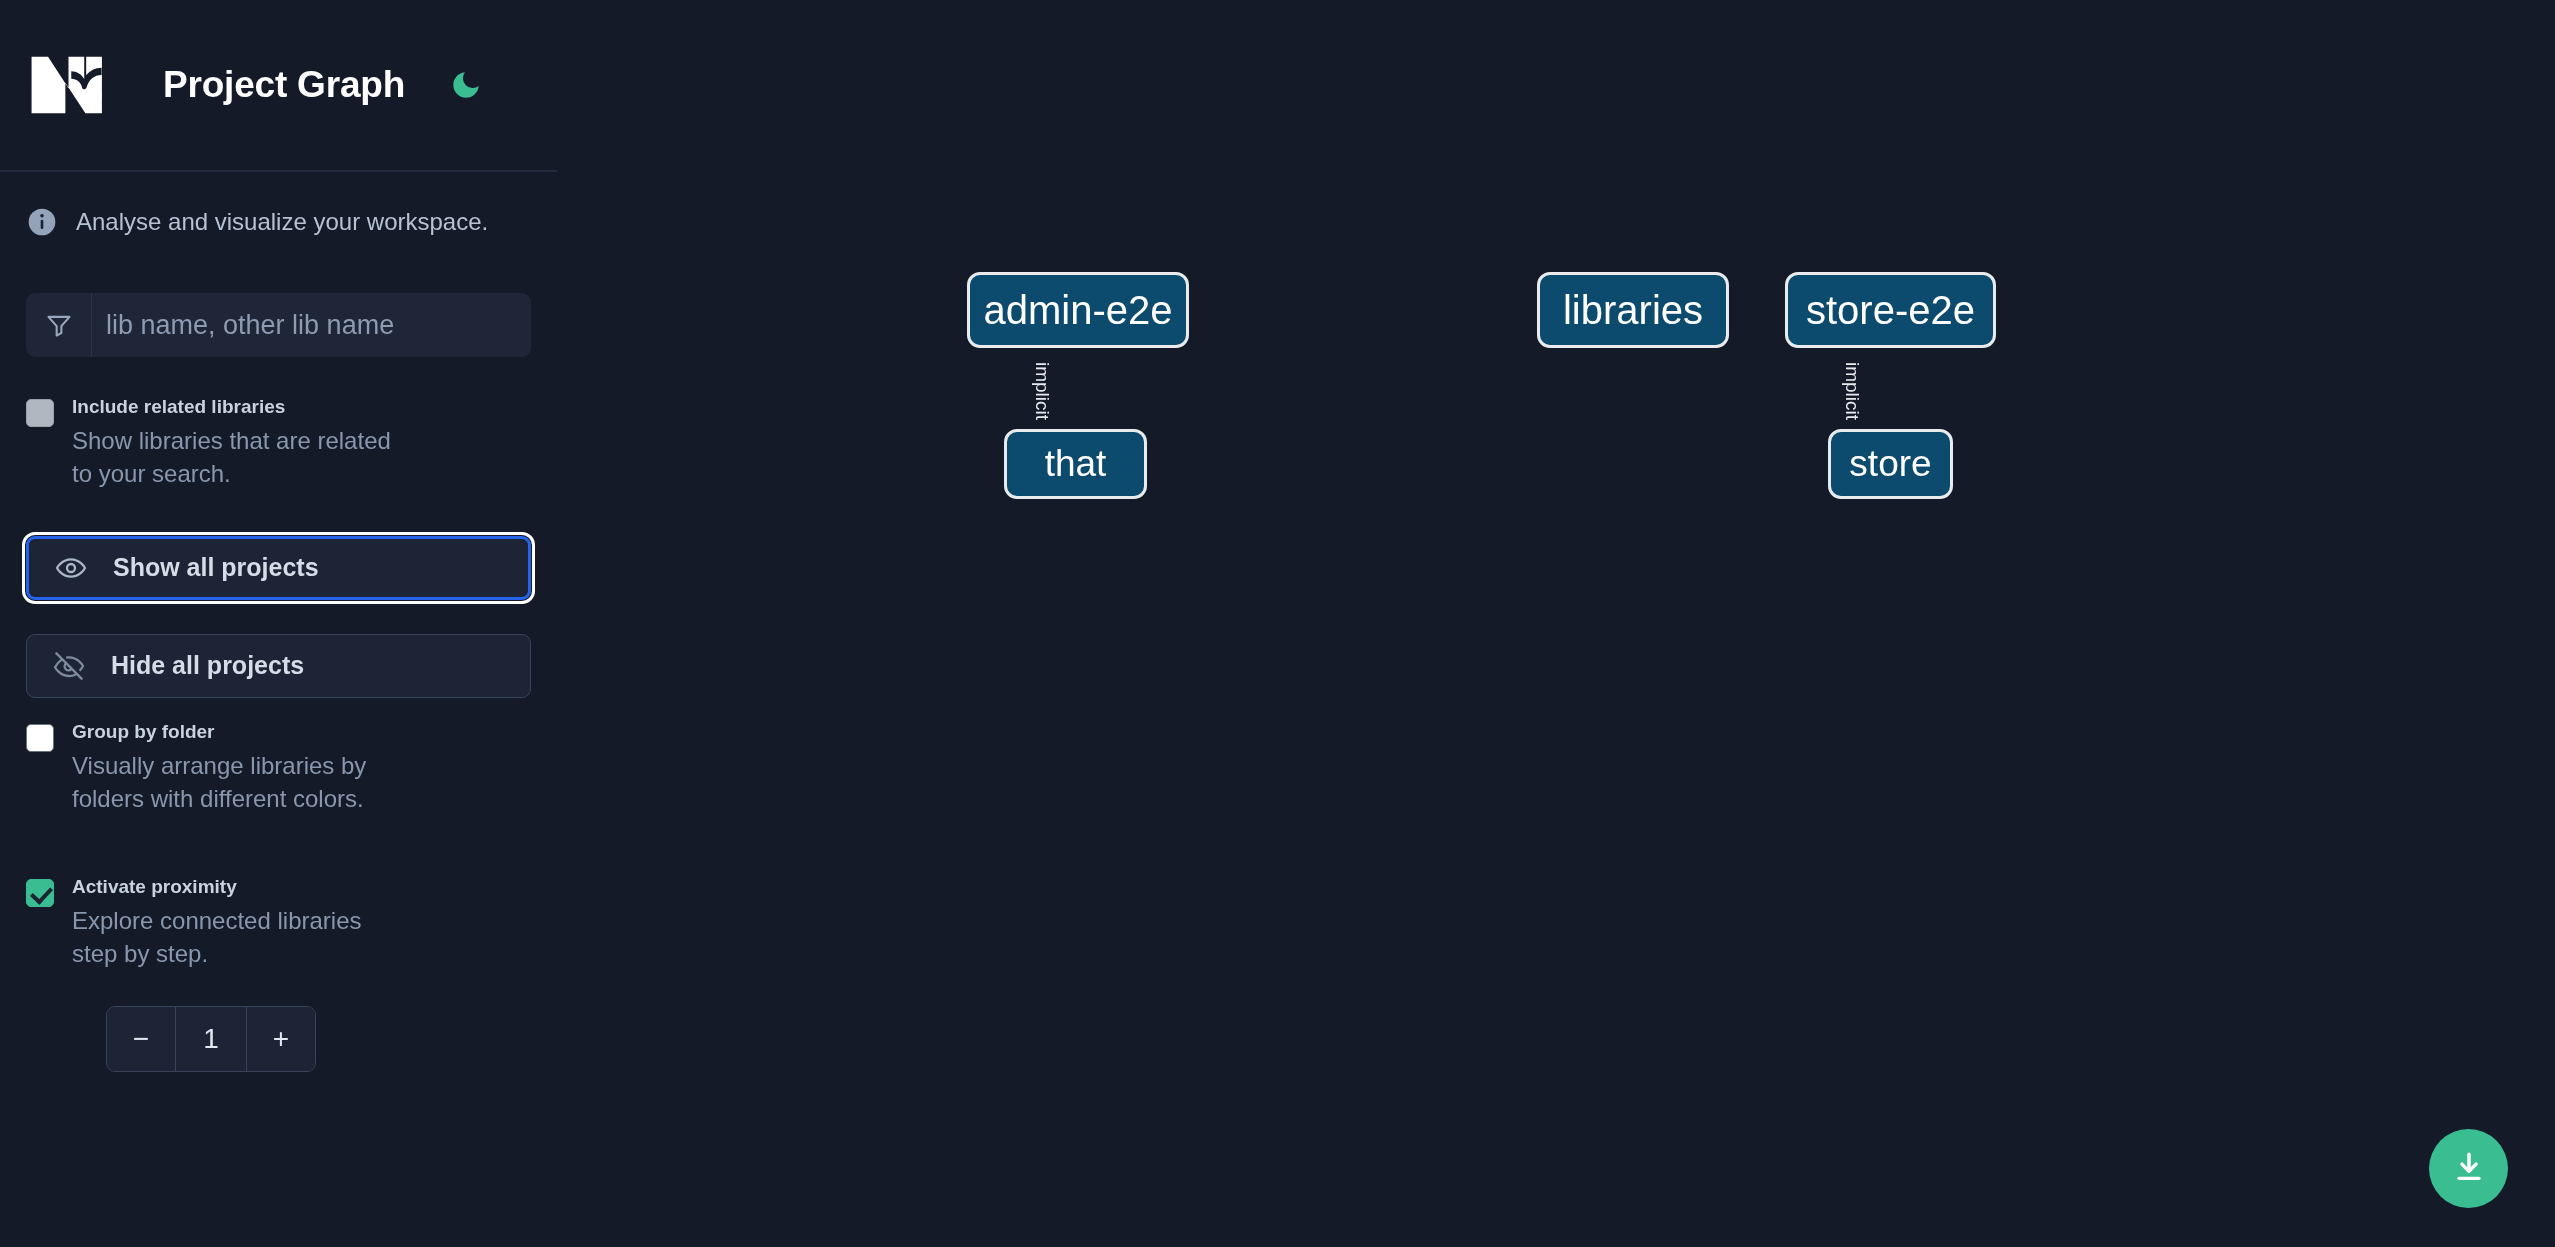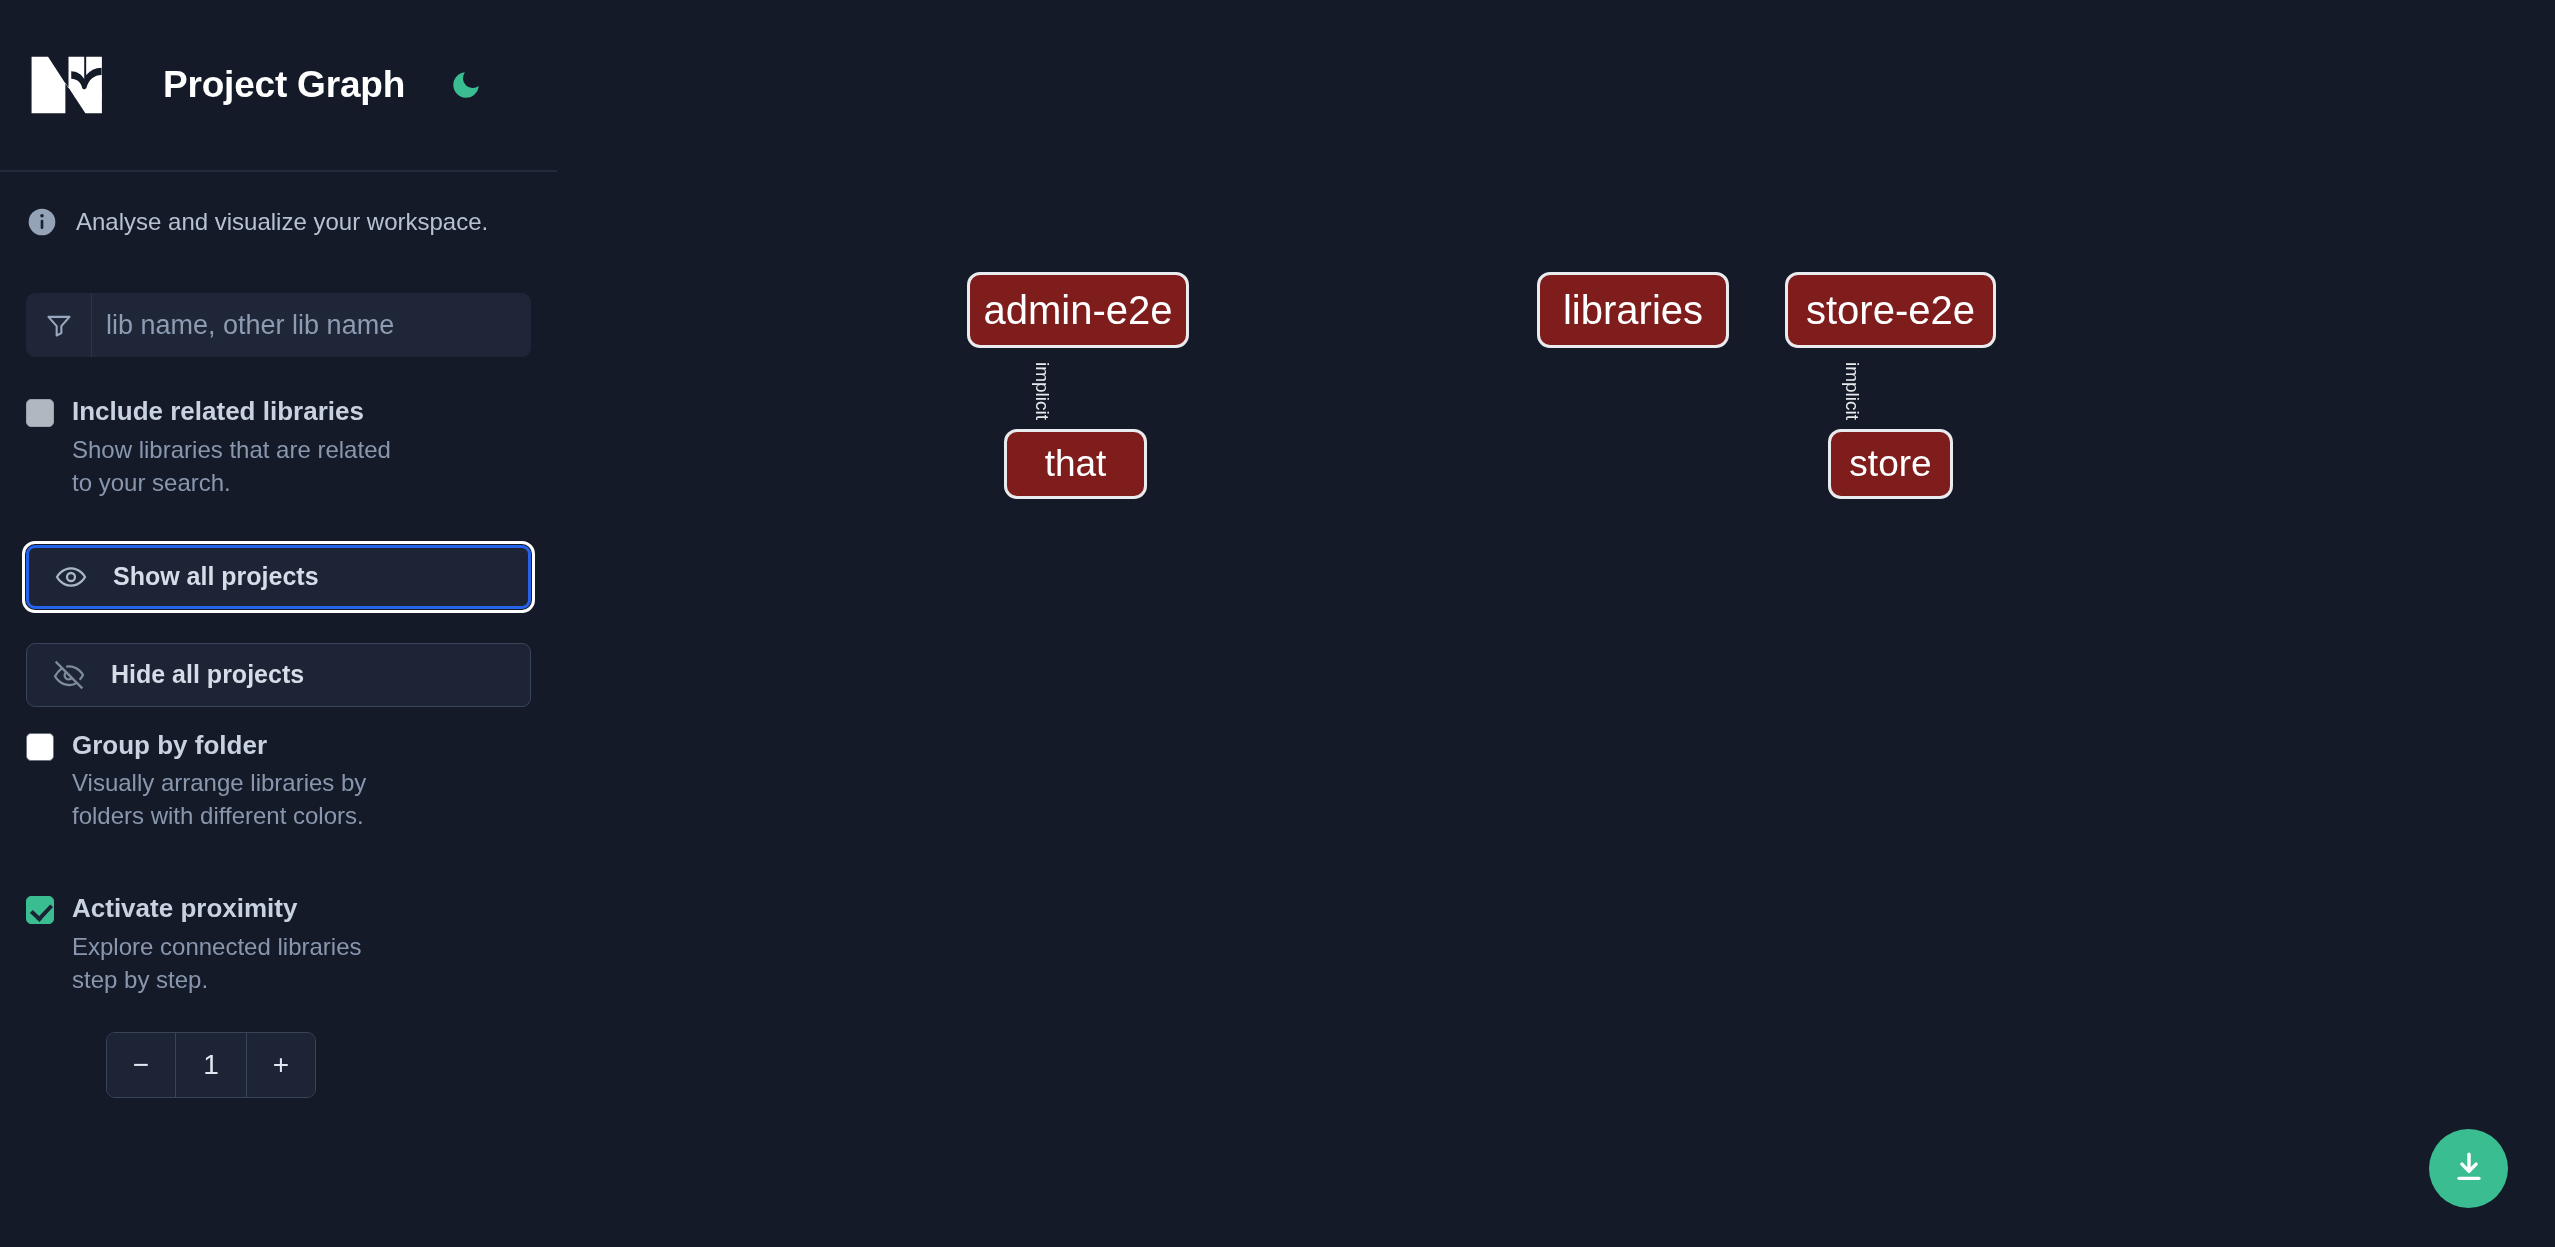--- a/index.html
+++ b/index.html
@@ -76,21 +76,21 @@
   .cbox.grey { background: #b0b7c1; border: 1px solid #9aa2ae; }
   .cbox.white { background: #ffffff; border: 1px solid #6b7280; }
   .cbox.green { background: #3bbd92; border: 1px solid #3bbd92; }
   .cbox.green::after {
     content: ""; position: absolute;
     left: 8px; top: 3px; width: 9px; height: 16px;
     border: solid #1a2433; border-width: 0 4px 4px 0;
     transform: rotate(43deg);
   }
   .check-texts { margin-left: 18px; }
-  .check-title { font-size: 26px; font-weight: 700; color: #c8d2e0; line-height: 1.25; }
+  .check-title { font-size: 19px; font-weight: 700; color: #c8d2e0; line-height: 1.25; }
   .check-desc {
     font-size: 24px; color: #8997ae; line-height: 1.38; margin-top: 5px;
     max-width: 320px;
   }
 
   
   .btn-group { padding: 0 26px; margin-top: 46px; }
   .pbtn {
     width: 100%; height: 64px;
     display: flex; align-items: center;
@@ -137,21 +137,21 @@
     width: 13px; height: 676px; background: #c4c4c4; border-radius: 7px;
   }
 
   
   .canvas {
     position: relative; flex: 1; height: 1247px; background: #141a27;
   }
   .graph-layer { position: absolute; inset: 0; }
   .node {
     position: absolute;
-    background: #7f1d1d;
+    background: #0c4a6e;
     border: 3px solid #e9ebee;
     border-radius: 13px;
     color: #ffffff;
     display: flex; align-items: center; justify-content: center;
     font-size: 40px;
     font-family: "Liberation Sans", sans-serif;
     cursor: pointer;
     white-space: nowrap;
   }
   .edge-svg { position: absolute; inset: 0; pointer-events: none; }

